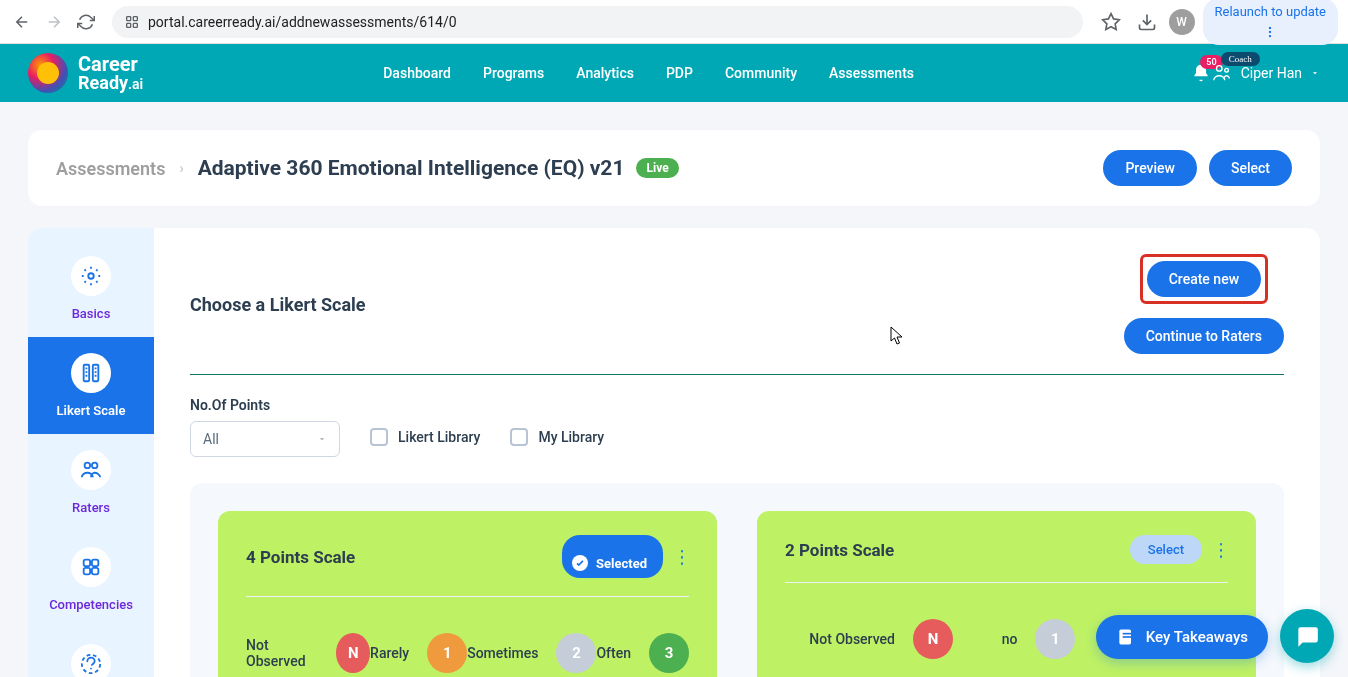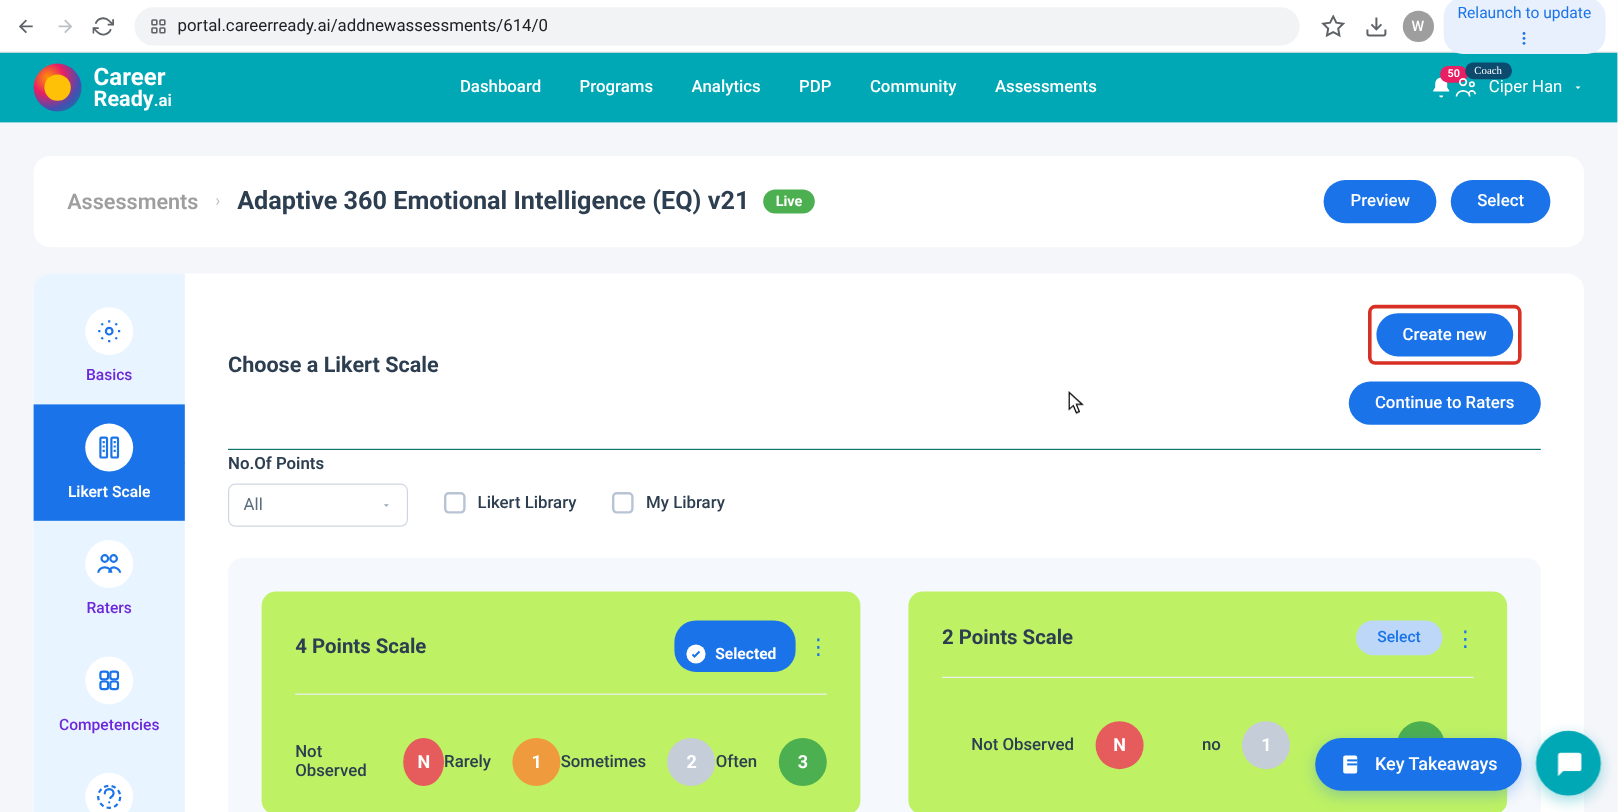--- a/index.html
+++ b/index.html
@@ -55,21 +55,21 @@
 .side-item.active .side-label { color: #fff; font-weight: 600; }
 .side-item.active::after { content: ''; position: absolute; right: -12px; top: 50%; transform: translateY(-50%); border: 12px solid transparent; border-left-color: #1a73e8; }
 
 
 .content { flex: 1; padding: 26px 36px; }
 .section-head { display: flex; align-items: center; padding-bottom: 20px; border-bottom: 1px solid #0f766e; }
 .section-title { font-size: 18px; font-weight: 700; color: #2c3e50; }
 .section-actions { margin-left: auto; display: flex; gap: 14px; align-items: center; flex-direction: column; }
 .highlight-box { border: 3px solid #d93025; border-radius: 6px; padding: 4px; }
 
-.filter-row { display: flex; align-items: center; gap: 30px; margin-top: 4px; }
+.filter-row { display: flex; align-items: center; gap: 30px; margin-top: 22px; }
 .filter-col { display: flex; flex-direction: column; gap: 8px; }
 .filter-label { font-size: 14px; font-weight: 600; color: #2c3e50; }
 .select-box { width: 150px; height: 36px; border: 1px solid #d0d7e2; border-radius: 6px; display: flex; align-items: center; padding: 0 12px; justify-content: space-between; cursor: pointer; color: #5a6c7d; font-size: 14px; }
 .check-item { display: flex; align-items: center; gap: 10px; cursor: pointer; }
 .check-box { width: 18px; height: 18px; border: 2px solid #b8c4d4; border-radius: 4px; }
 .check-label { font-size: 14px; color: #2c3e50; font-weight: 500; }
 
 
 .cards-row { background: #f5f8fc; border-radius: 12px; margin-top: 26px; padding: 28px; display: flex; gap: 40px; }
 .scale-card { flex: 1; background: #bef264; border-radius: 12px; padding: 24px 28px; }

